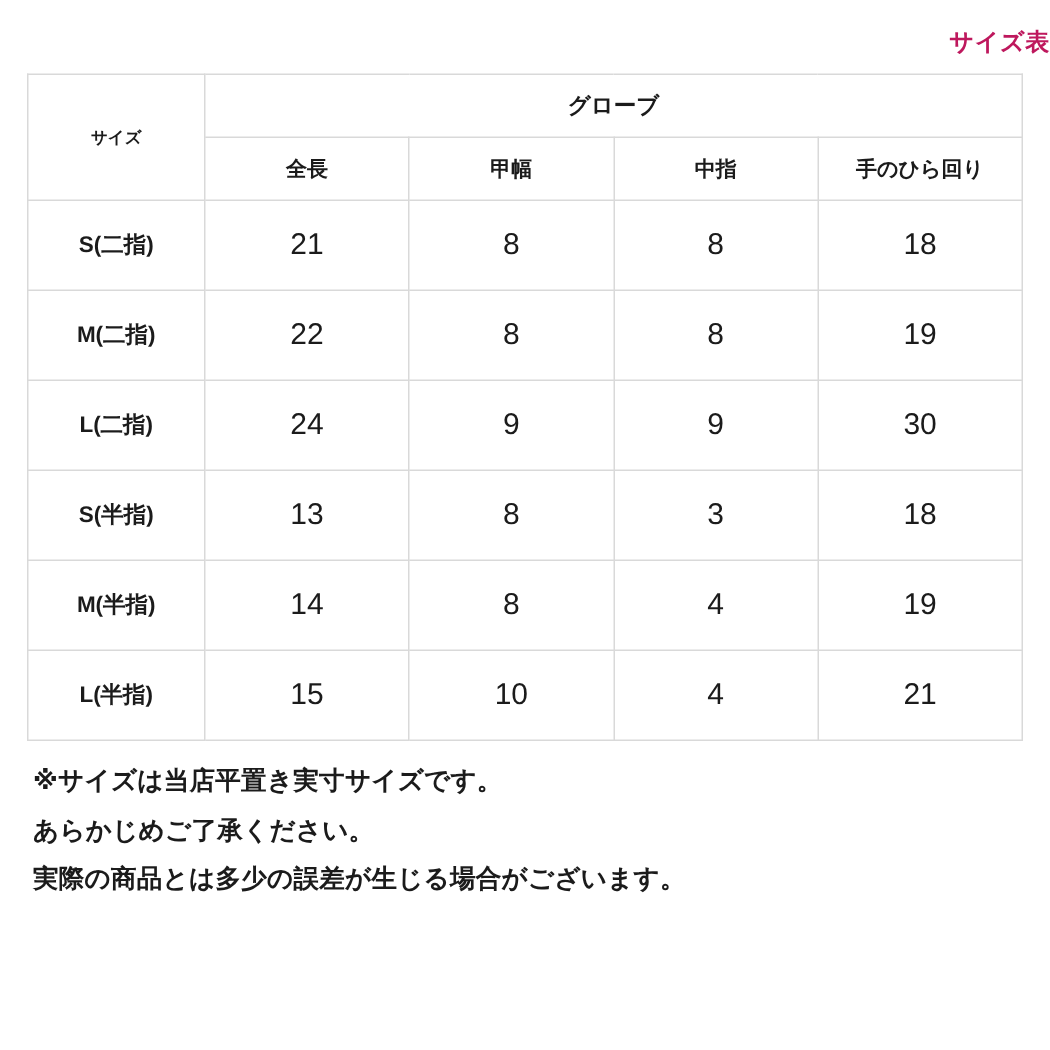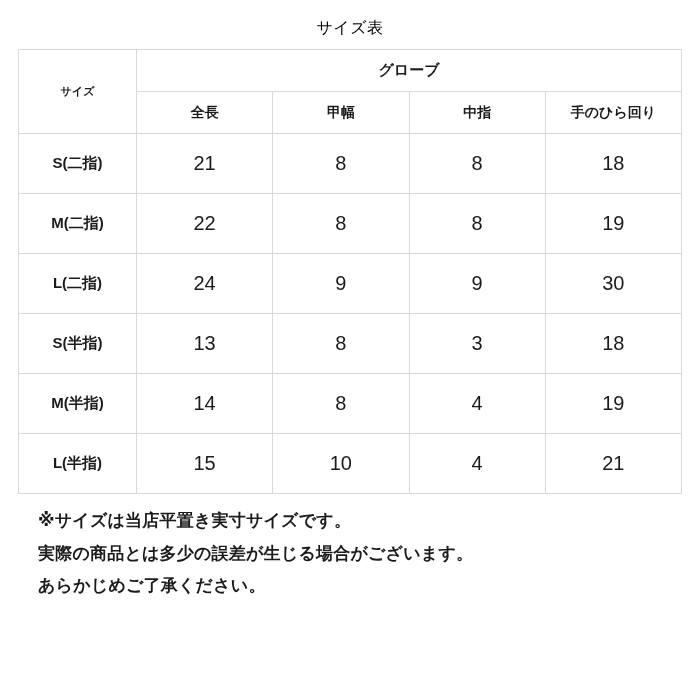--- a/index.html
+++ b/index.html
@@ -14,27 +14,27 @@
     color: #1b1b1b;
     overflow: hidden;
   }
   .page {
     position: relative;
     width: 700px;
     height: 700px;
     box-sizing: border-box;
   }
   .title {
-    text-align: center;
+    text-align: right;
     font-size: 16px;
-    font-weight: 400;
+    font-weight: 700;
     letter-spacing: 0.5px;
     padding-top: 18px;
     padding-bottom: 10px;
-    color: #000000;
+    color: #be185d;
   }
   .table-wrap {
     padding: 0 18px;
   }
   table.size-table {
     width: 664px;
     border-collapse: collapse;
     table-layout: fixed;
   }
   table.size-table th,
@@ -76,21 +76,21 @@
     font-size: 15px;
     font-weight: 700;
     padding-top: 10px;
     padding-right: 2px;
     box-sizing: border-box;
   }
   .notes {
     padding: 14px 22px 0 22px;
   }
   .notes p {
-    margin: 0 0 7px 16px;
+    margin: 0 0 7px 0;
     font-size: 17px;
     font-weight: 700;
     line-height: 1.5;
     color: #1b1b1b;
     letter-spacing: 0.2px;
   }
 </style>
 </head>
 <body>
 
@@ -155,17 +155,17 @@
           <td class="value">4</td>
           <td class="value">21</td>
         </tr>
       </tbody>
     </table>
   </div>
 
 
   <div class="notes">
     <p>※サイズは当店平置き実寸サイズです。</p>
+    <p>あらかじめご了承ください。</p>
     <p>実際の商品とは多少の誤差が生じる場合がございます。</p>
-    <p>あらかじめご了承ください。</p>
   </div>
 
 </div>
 
 </body></html>

